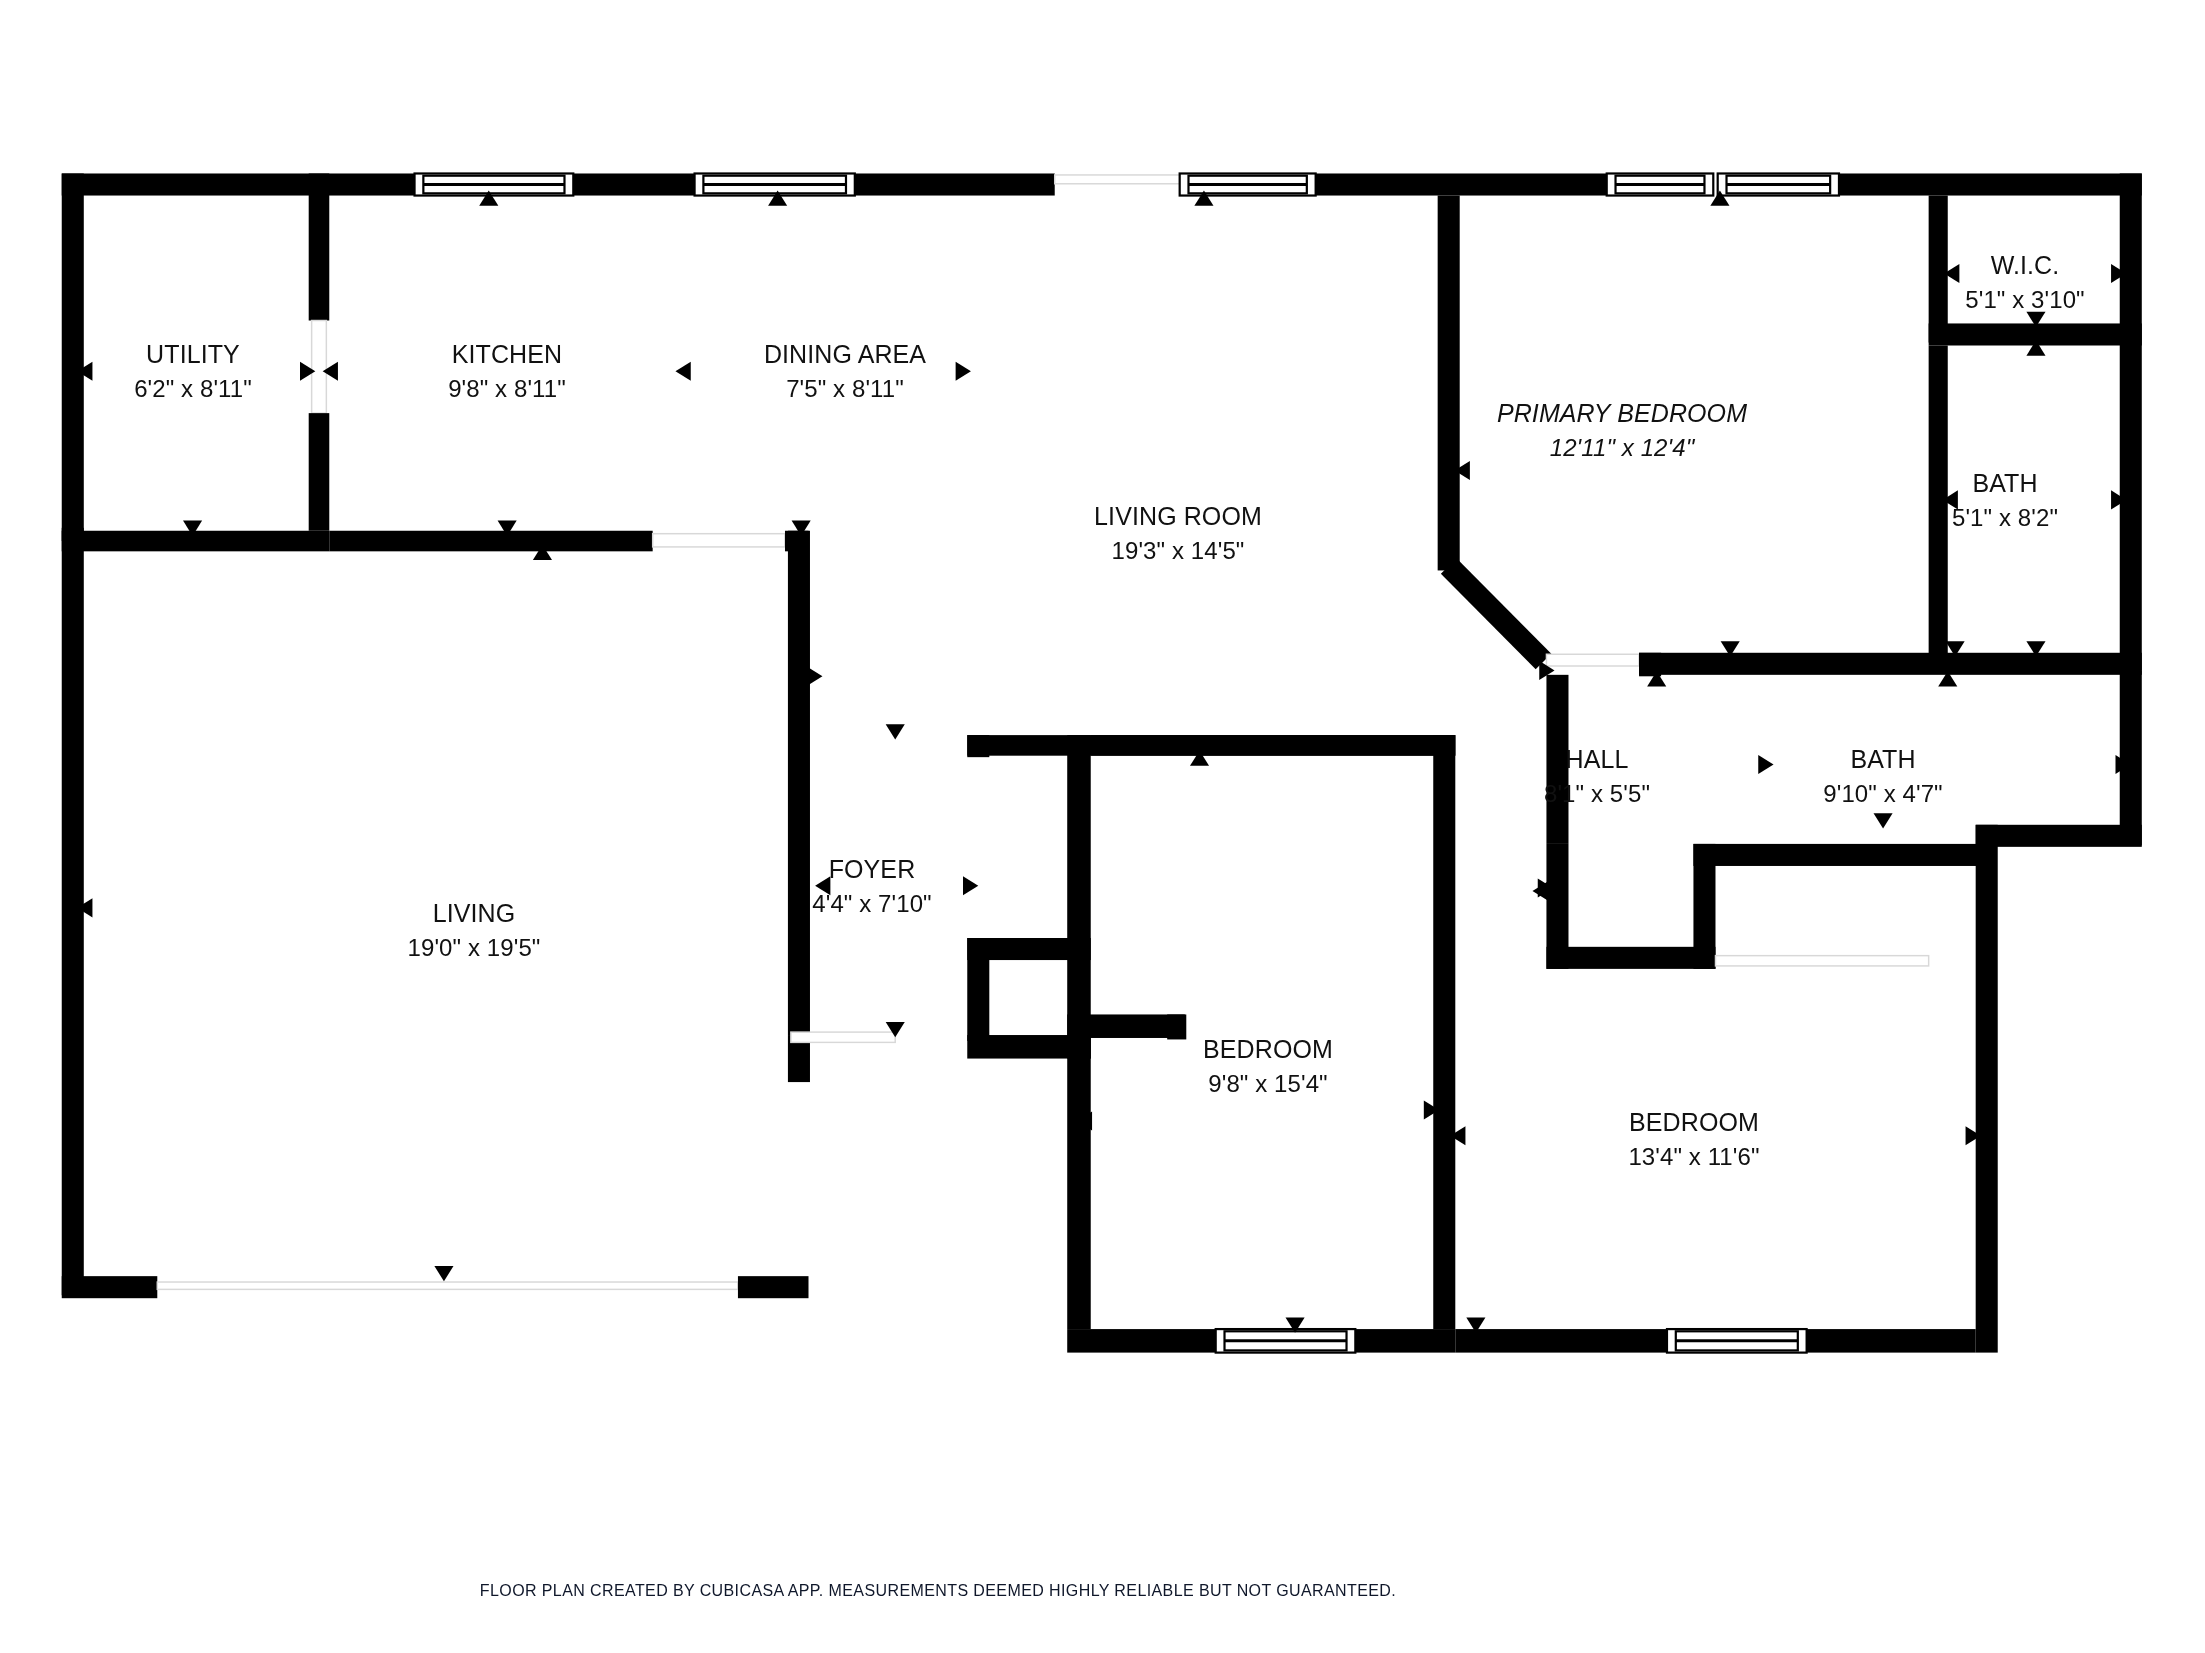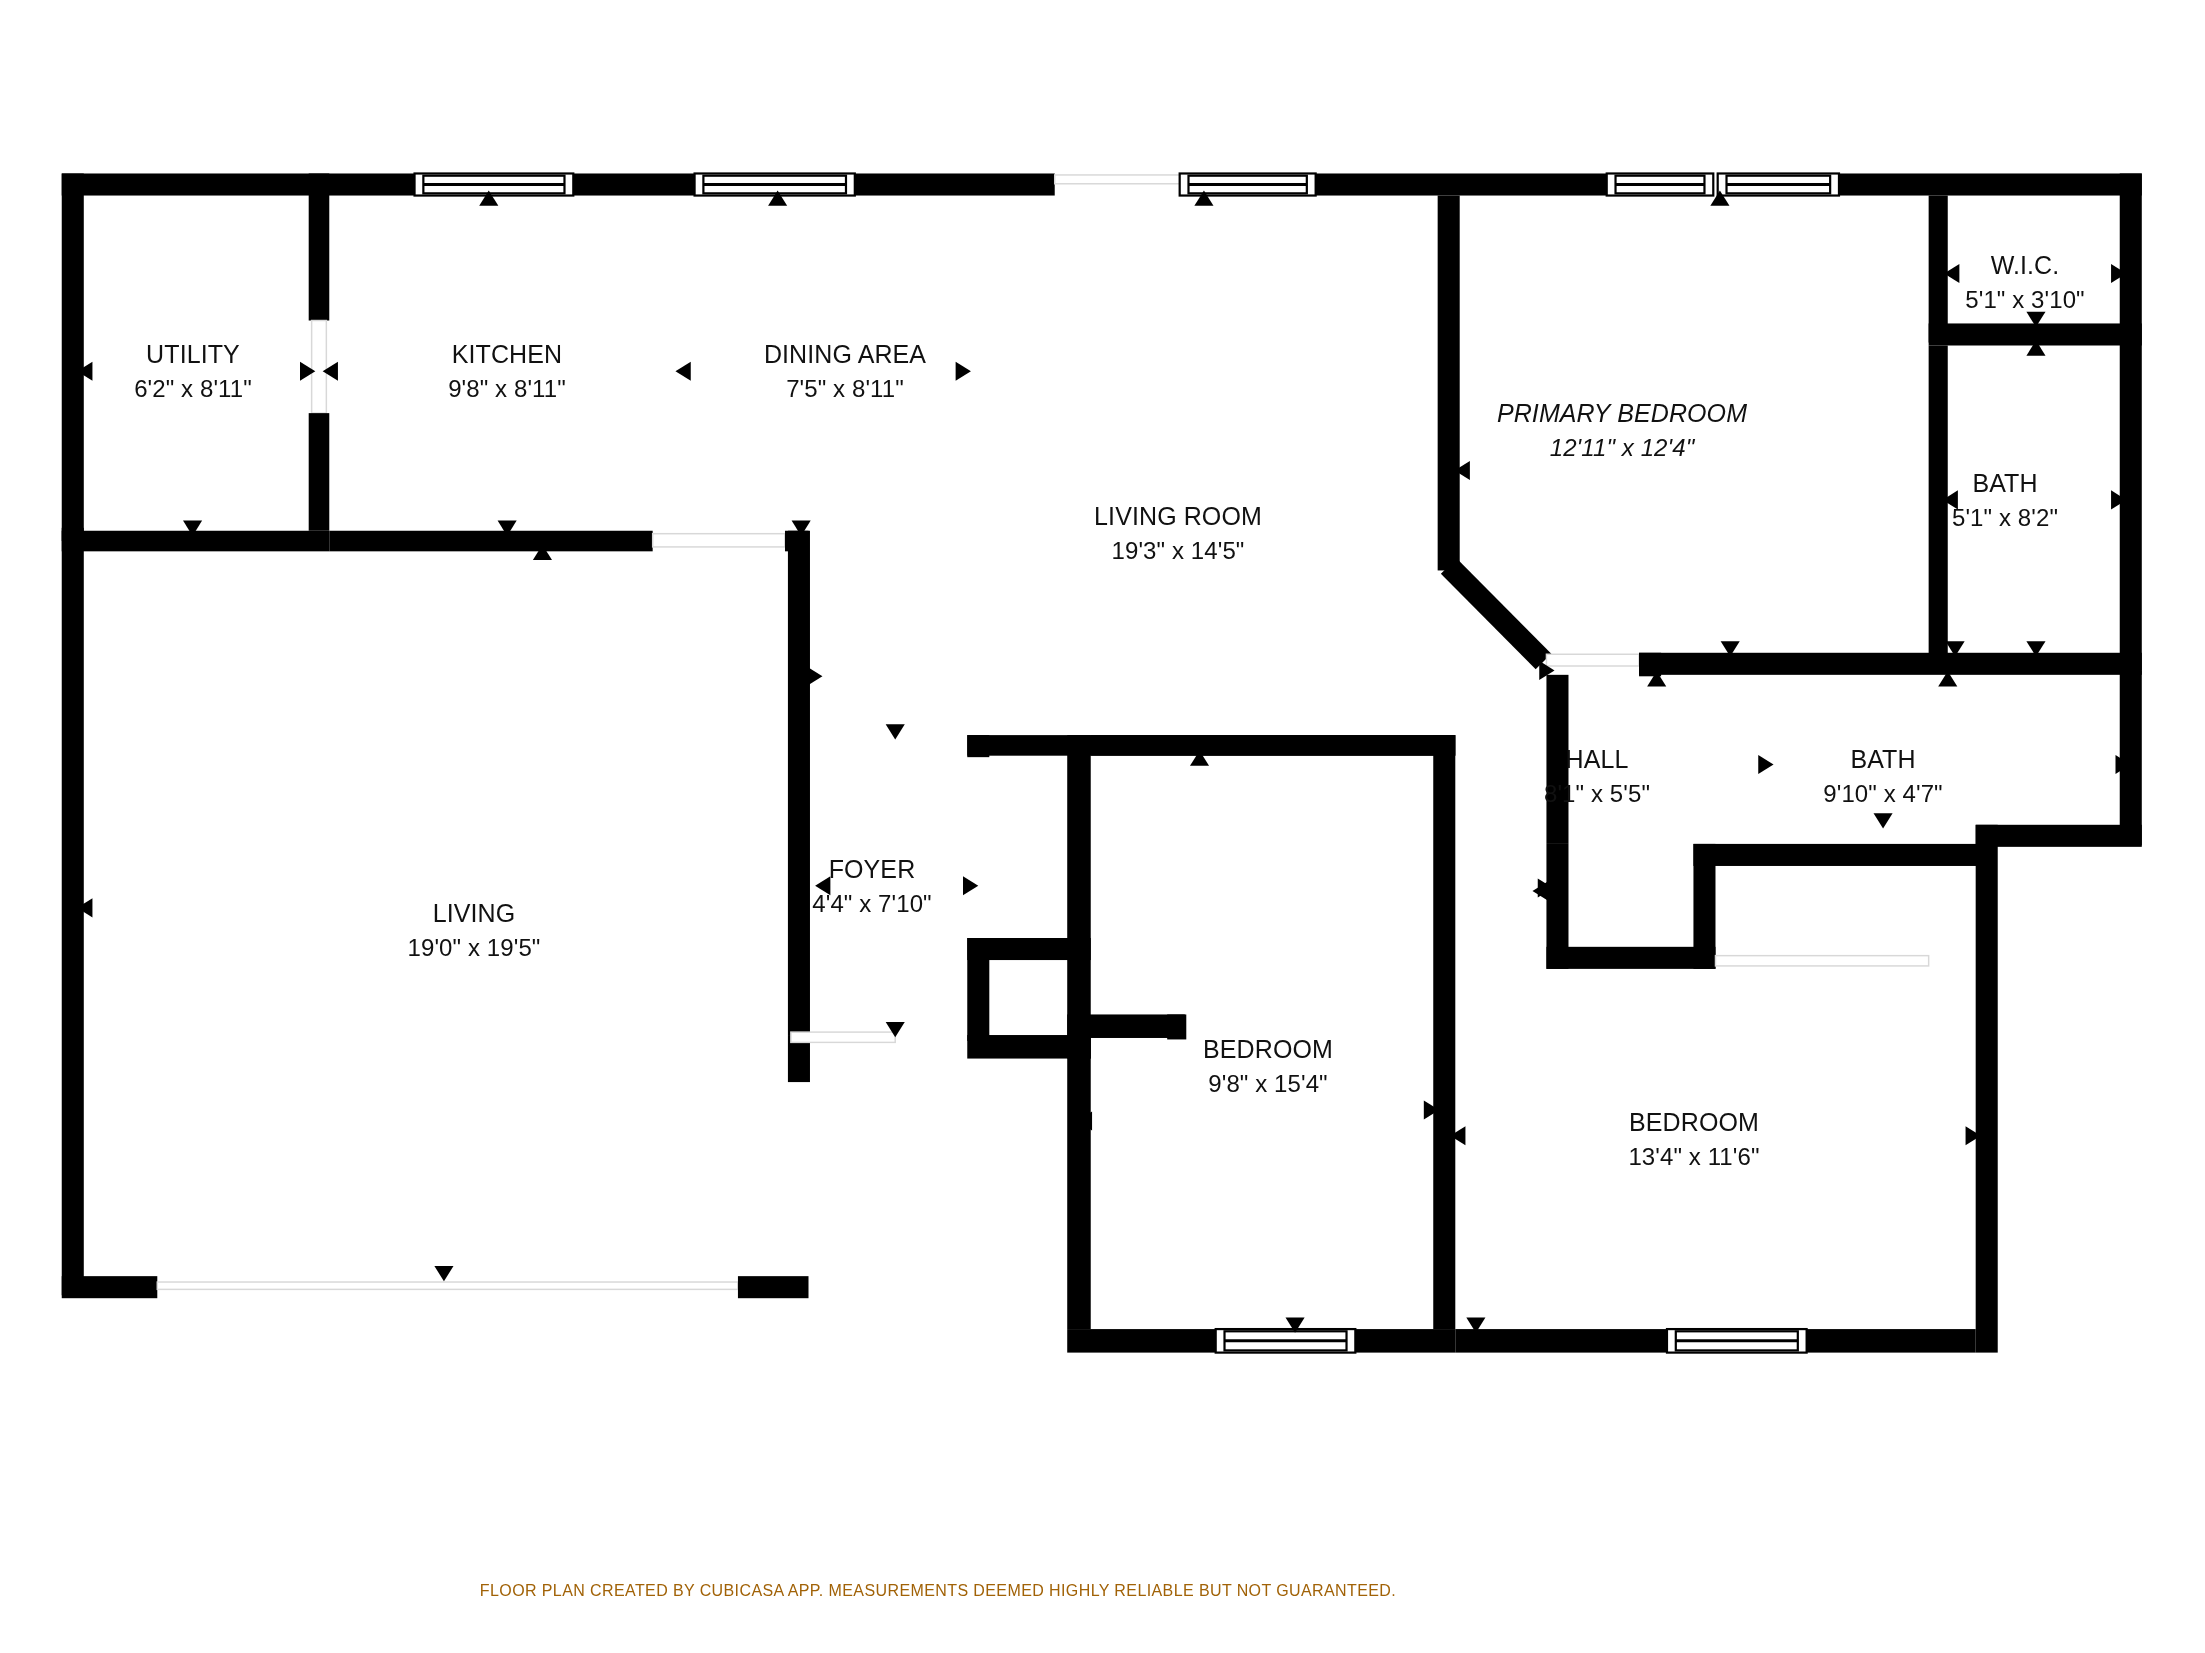--- a/index.html
+++ b/index.html
@@ -50,21 +50,21 @@
     font-weight: 400;
     color: #111111;
     margin-top: 4.4px;
   }
   .footer-note {
     position: absolute;
     left: 0;
     width: 1876px;
     text-align: center;
     font-size: 16px;
-    color: #a16207;
+    color: #0f172a;
     letter-spacing: 0.4px;
     font-family: "Liberation Sans", sans-serif;
   }
 </style>
 </head>
 <body>
 
 <div id="plan-root">
 
   <svg id="floorplan-svg" viewBox="0 0 3000 2250" preserveAspectRatio="none">

